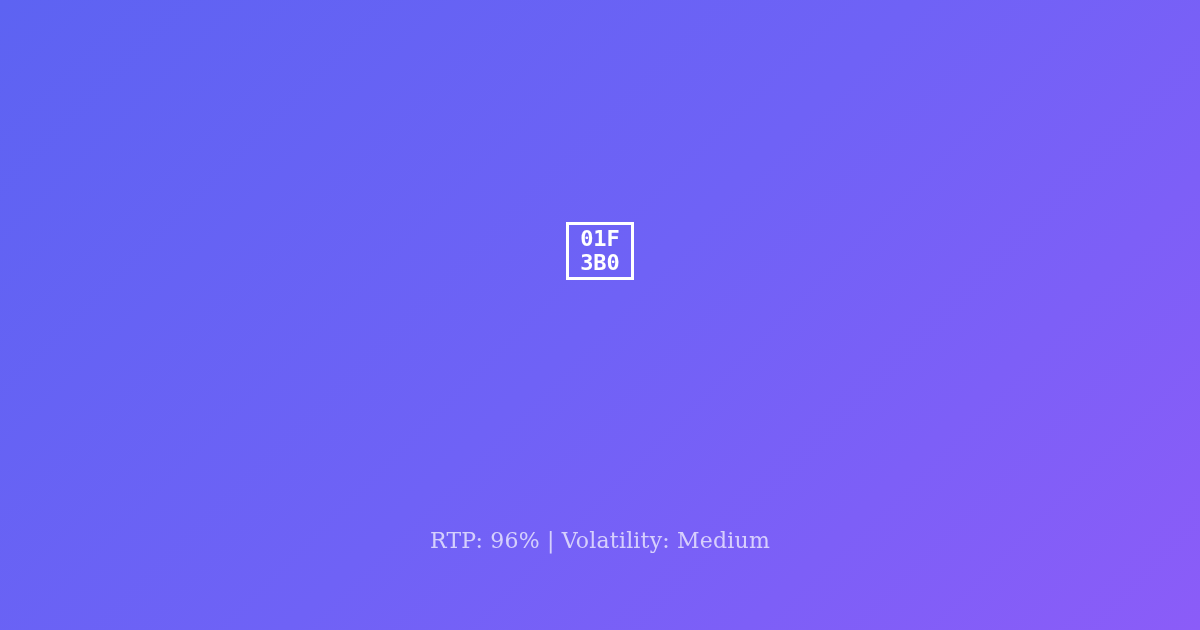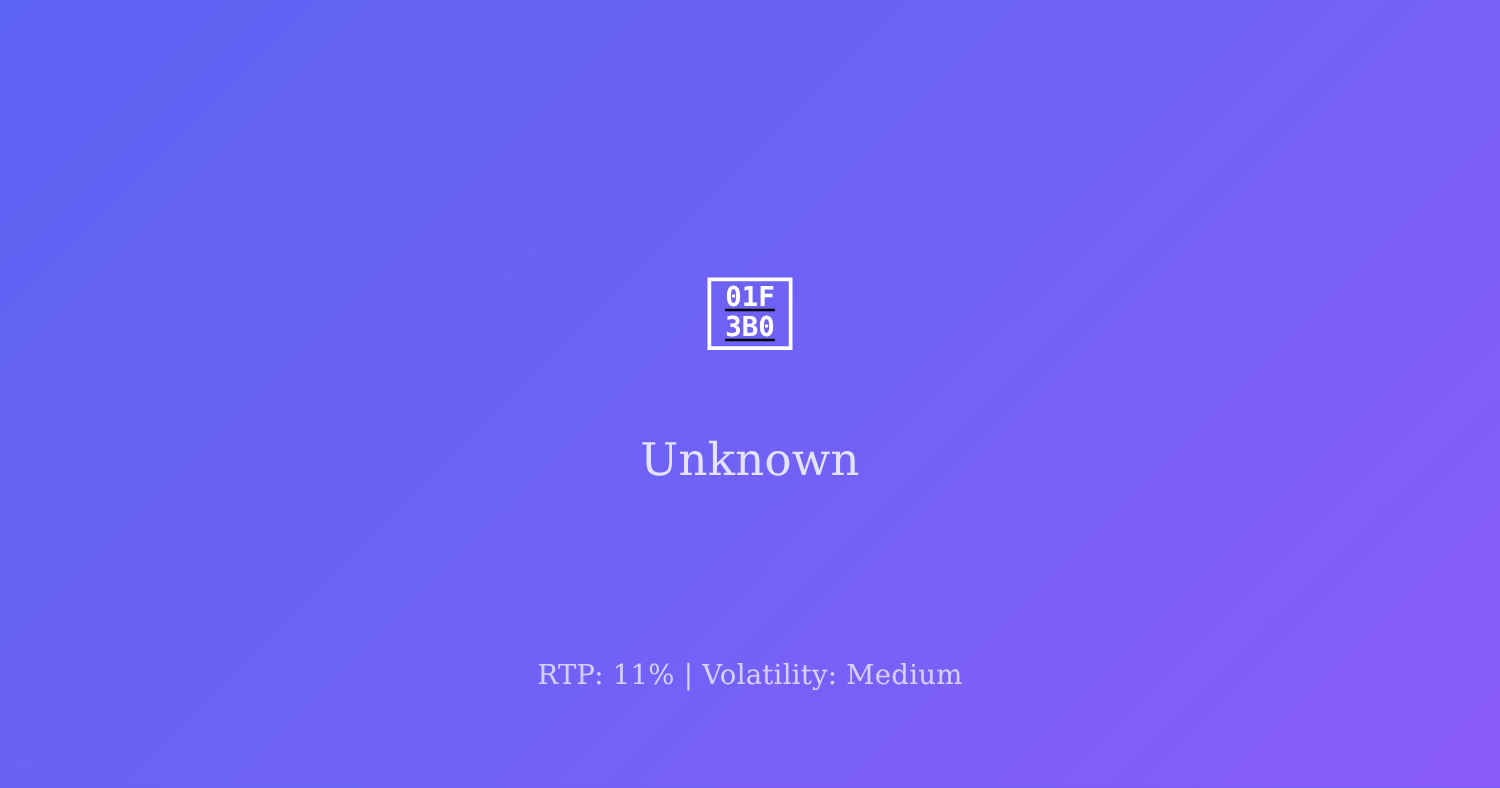--- a/index.html
+++ b/index.html
@@ -40,21 +40,20 @@
     text-align: center;
   }
 
   .title-row {
     display: flex;
     flex-direction: row;
     align-items: center;
     justify-content: center;
     gap: 30px;
     line-height: 1;
-    text-decoration: underline;
   }
 
   
   .tofu {
     box-sizing: border-box;
     width: 68px;
     height: 58px;
     border: 3px solid #ffffff;
     display: flex;
     flex-direction: column;
@@ -115,19 +114,18 @@
 
   <div class="hero">
 
     <div class="title-row">
       <span class="tofu">
         <span class="tofu-row">01F</span>
         <span class="tofu-row">3B0</span>
       </span>
     </div>
 
-    <div class="og-subtitle">Unknown</div>
 
   </div>
 
-  <div class="og-footer">RTP: 11% | Volatility: Medium</div>
+  <div class="og-footer">RTP: 96% | Volatility: Medium</div>
 
 </div>
 
 </body></html>

